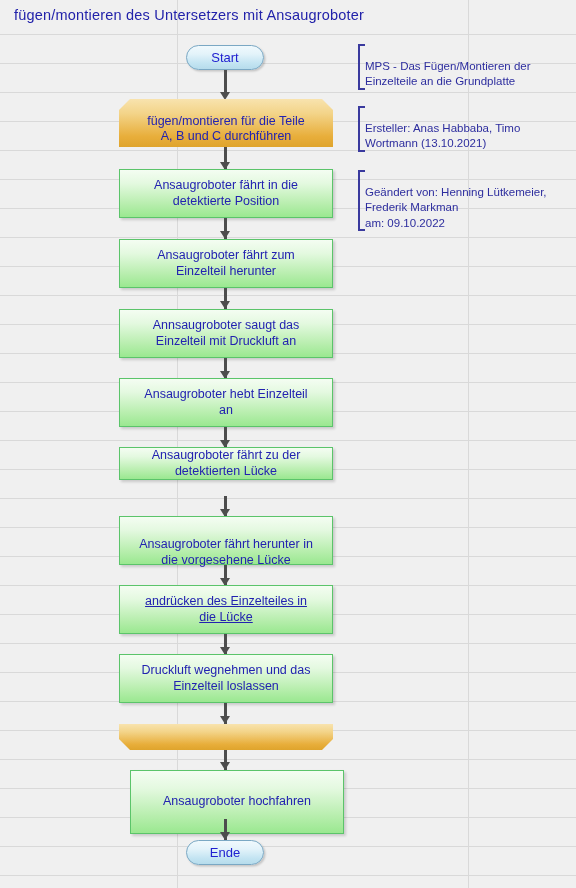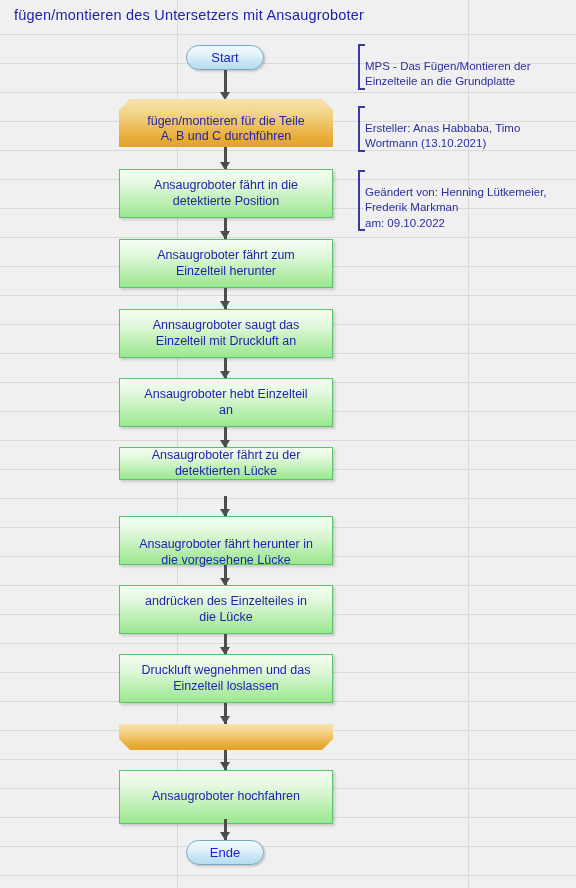--- a/index.html
+++ b/index.html
@@ -212,40 +212,40 @@
   <div class="arrowhead" style="left:220px; top:509px;"></div>
 
   <div class="process" style="left:119px; top:516px; width:214px; height:49px;">
     <span style="white-space: pre-line; margin-top: 24px;">Ansaugroboter fährt herunter in
 die vorgesehene Lücke</span>
   </div>
   <div class="connector" style="left:224px; top:565px; height:21px;"></div>
   <div class="arrowhead" style="left:220px; top:578px;"></div>
 
   <div class="process" style="left:119px; top:585px; width:214px; height:49px;">
-    <span style="white-space: pre-line;">andrücken des Einzelteiles in
+    <span style="white-space: pre-line; text-decoration: underline;">andrücken des Einzelteiles in
 die Lücke</span>
   </div>
   <div class="connector" style="left:224px; top:634px; height:21px;"></div>
   <div class="arrowhead" style="left:220px; top:647px;"></div>
 
   <div class="process" style="left:119px; top:654px; width:214px; height:49px;">
     <span style="white-space: pre-line;">Druckluft wegnehmen und das
 Einzelteil loslassen</span>
   </div>
   <div class="connector" style="left:224px; top:703px; height:21px;"></div>
   <div class="arrowhead" style="left:220px; top:716px;"></div>
 
   <div class="banner banner-bottom" style="left:119px; top:724px; width:214px; height:26px;">
     <span></span>
   </div>
   <div class="connector" style="left:224px; top:750px; height:20px;"></div>
   <div class="arrowhead" style="left:220px; top:762px;"></div>
 
-  <div class="process" style="left:119px; top:770px; width:214px; height:54px;">
+  <div class="process" style="left:130px; top:770px; width:214px; height:64px;">
     <span>Ansaugroboter hochfahren</span>
   </div>
   <div class="connector" style="left:224px; top:819px; height:21px;"></div>
   <div class="arrowhead" style="left:220px; top:832px;"></div>
 
   <div class="terminator" style="left:186px; top:840px; width:78px; height:25px;">
     <span>Ende</span>
   </div>
 
   <div class="note" style="left:358px; top:44px; width:212px;">

